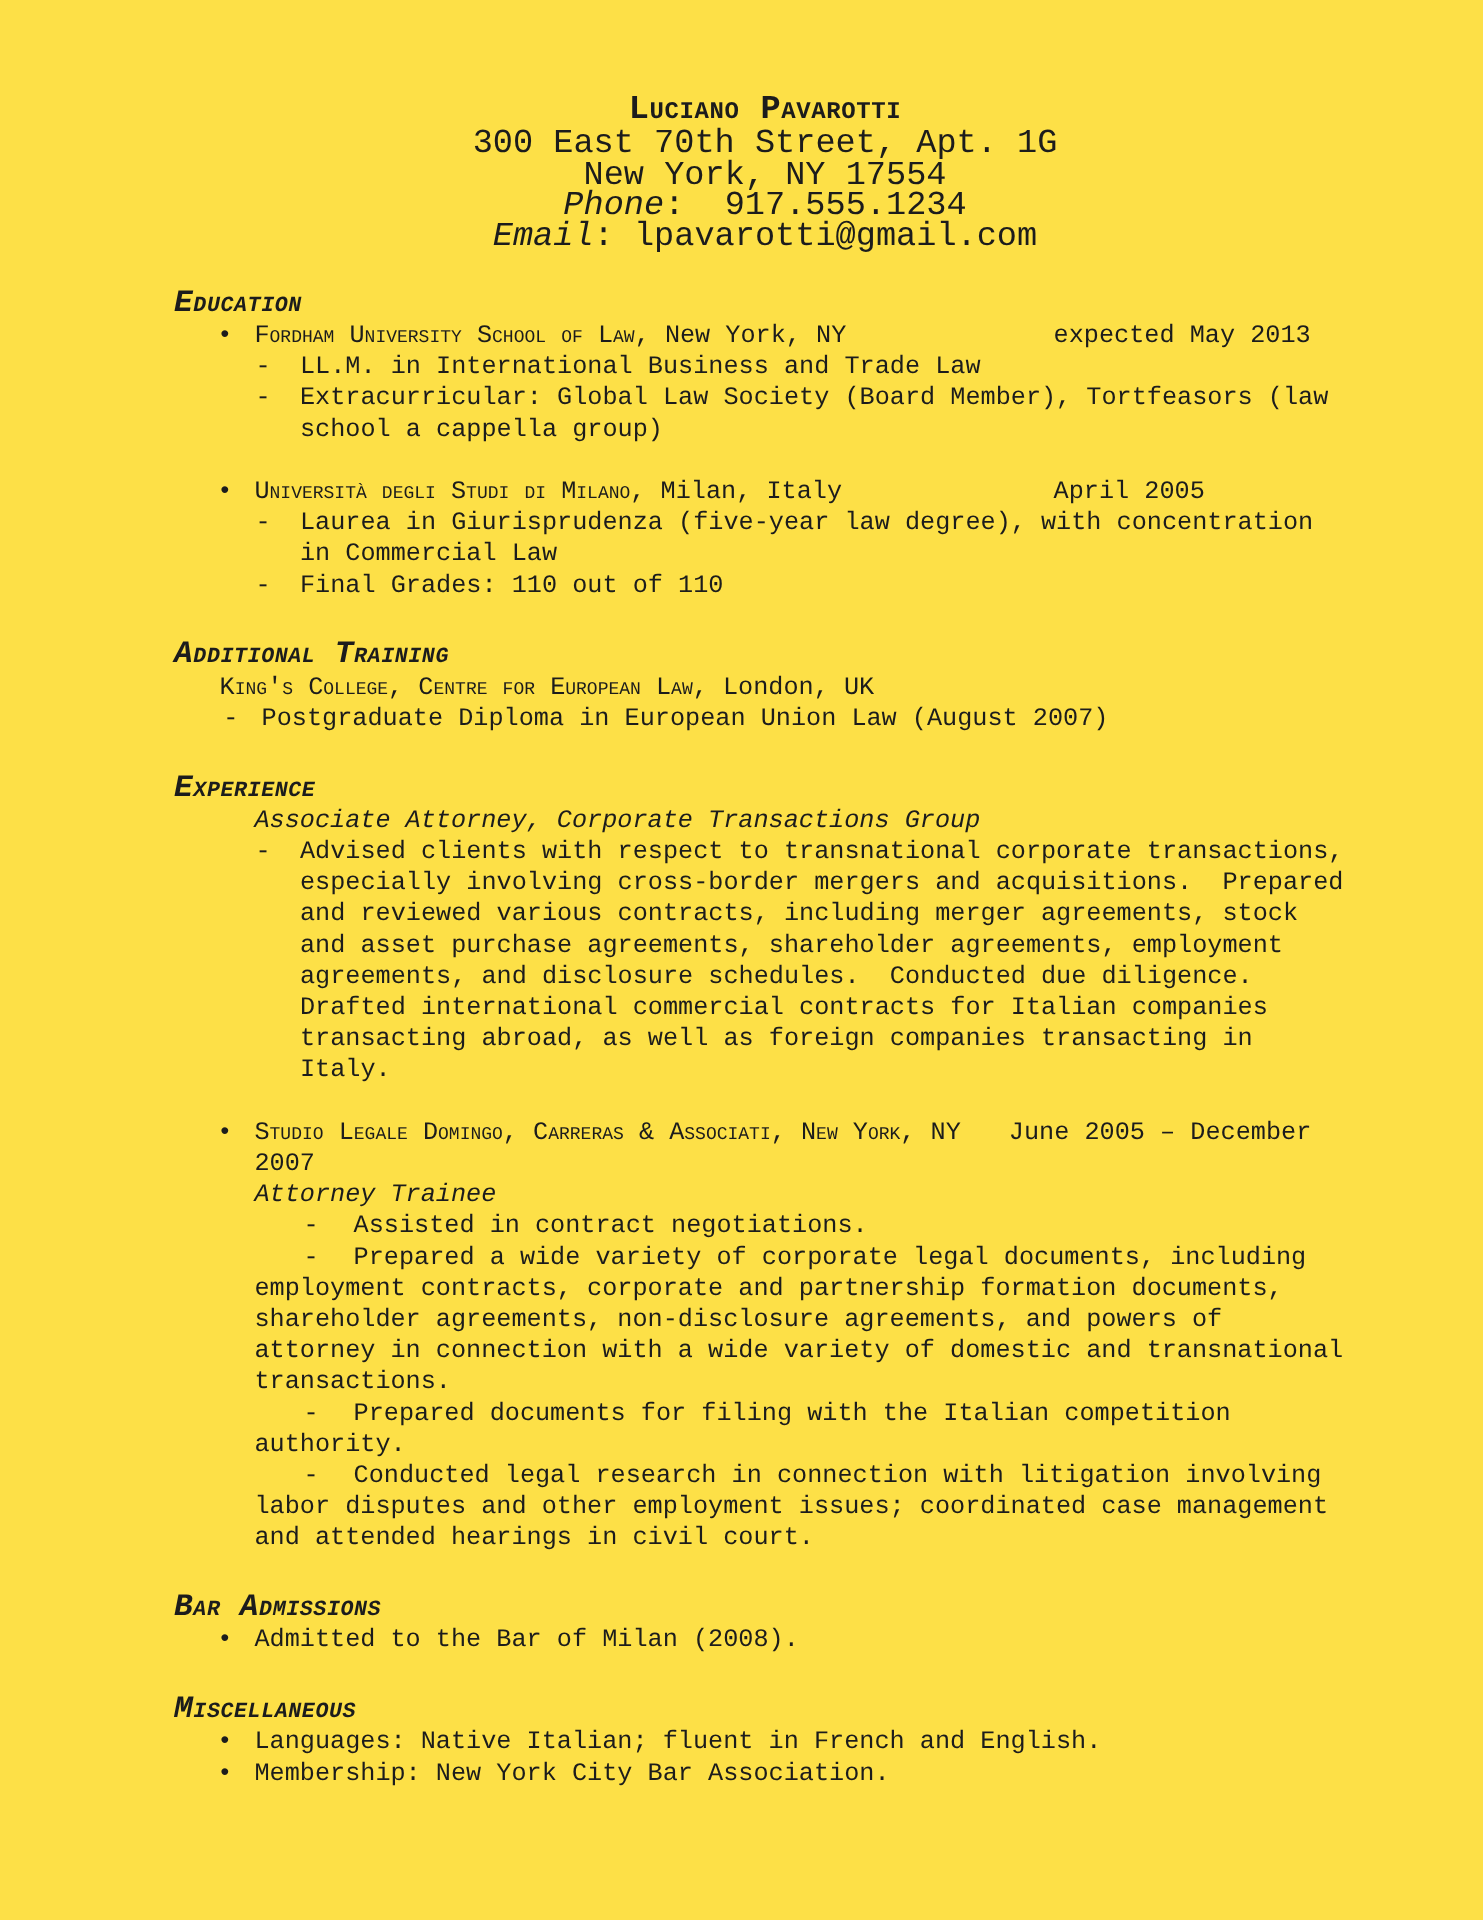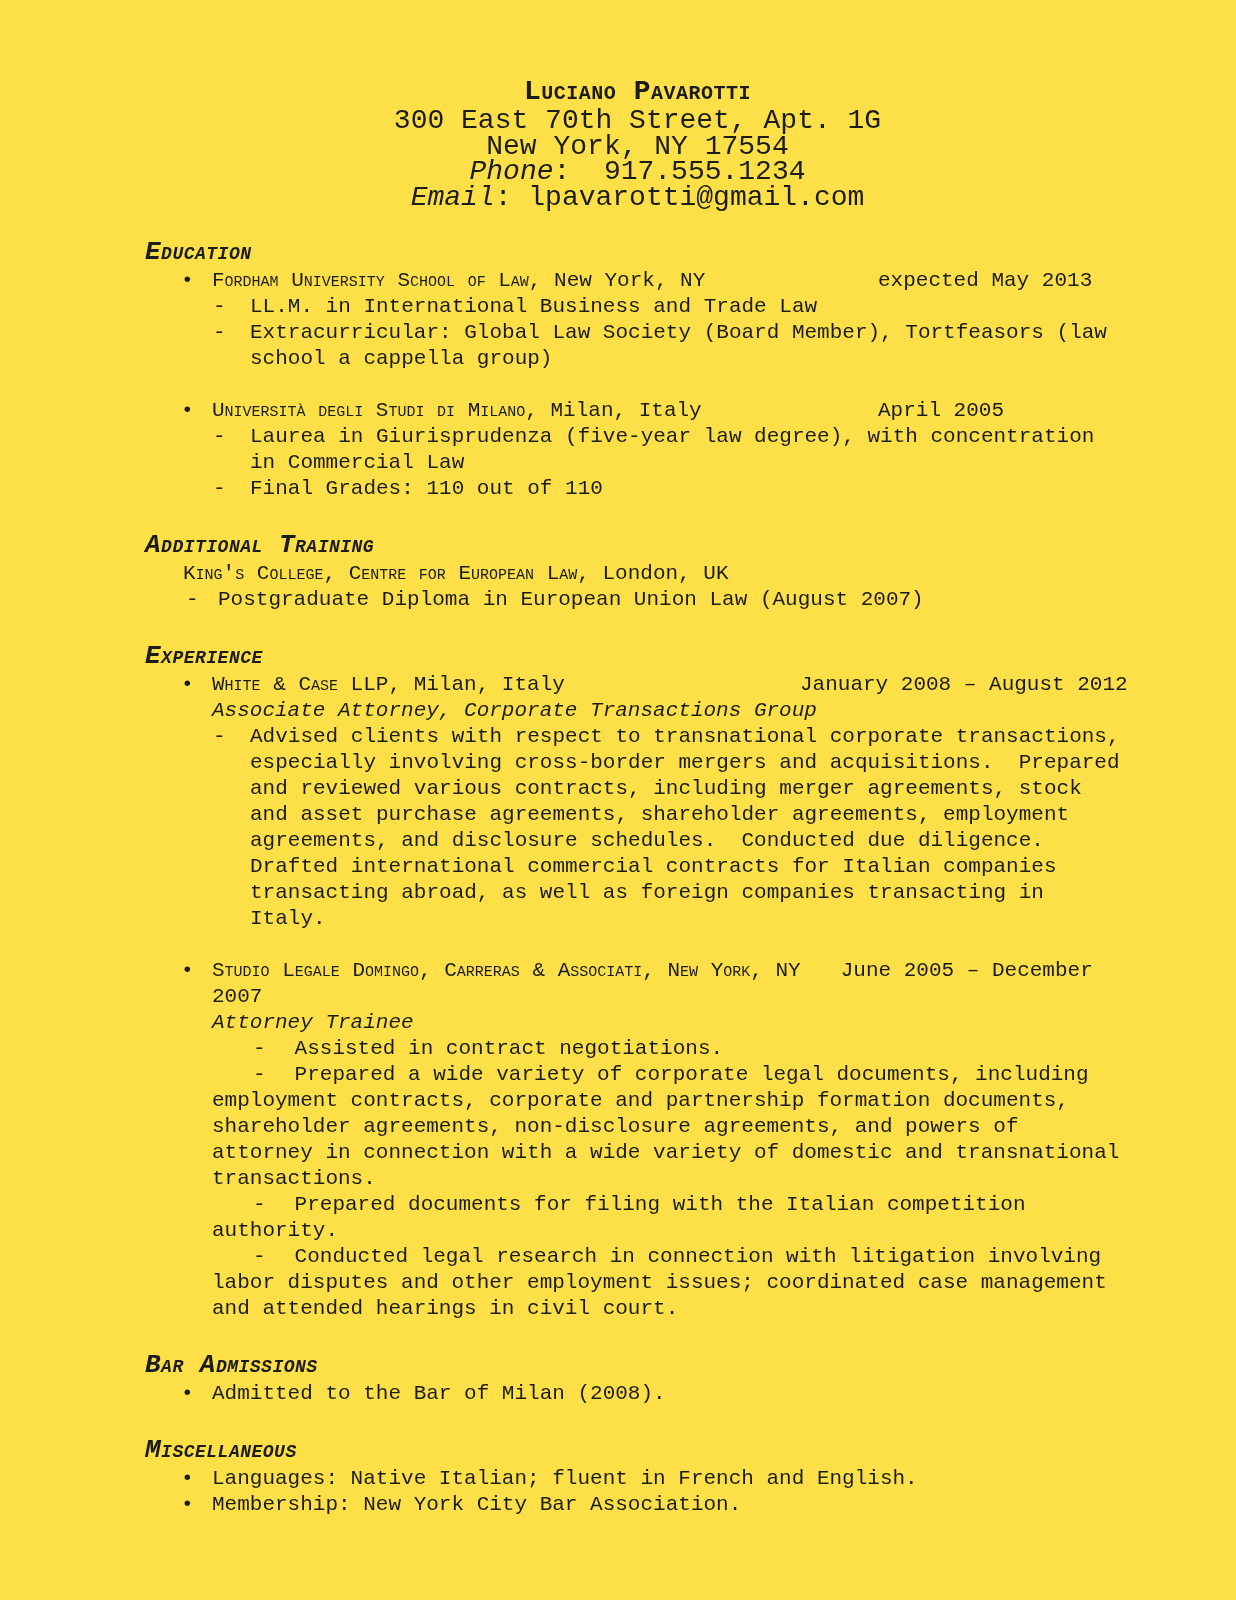--- a/index.html
+++ b/index.html
@@ -89,23 +89,20 @@
     <h2 class="sec-h">Additional Training</h2>
     <div class="at-org">
       <span class="org">King's College, Centre for European Law</span><span class="txt">, London, UK</span>
     </div>
     <div class="d1 at"><span class="txt">Postgraduate Diploma in European Union Law (August 2007)</span></div>
   </section>
 
   <section>
     <h2 class="sec-h">Experience</h2>
 
-    <div class="b-item">
-      <span class="org">White &amp; Case LLP</span><span class="txt">, Milan, Italy</span><span class="date-abs l-655">January 2008 – August 2012</span>
-    </div>
     <div class="role">Associate Attorney, Corporate Transactions Group</div>
     <div class="d1"><span class="txt">Advised clients with respect to transnational corporate transactions, especially involving cross-border mergers and acquisitions.  Prepared and reviewed various contracts, including merger agreements, stock and asset purchase agreements, shareholder agreements, employment agreements, and disclosure schedules.  Conducted due diligence.  Drafted international commercial contracts for Italian companies transacting abroad, as well as foreign companies transacting in Italy.</span></div>
 
     <div class="gap"></div>
 
     <div class="b-item">
       <span class="org">Studio Legale Domingo, Carreras &amp; Associati, New York, NY</span><span class="date-inline">June 2005 – December 2007</span>
     </div>
     <div class="role">Attorney Trainee</div>
     <div class="d2"><span class="d2-dash"></span><span class="d2-tab"></span><span class="txt">Assisted in contract negotiations.</span></div>

